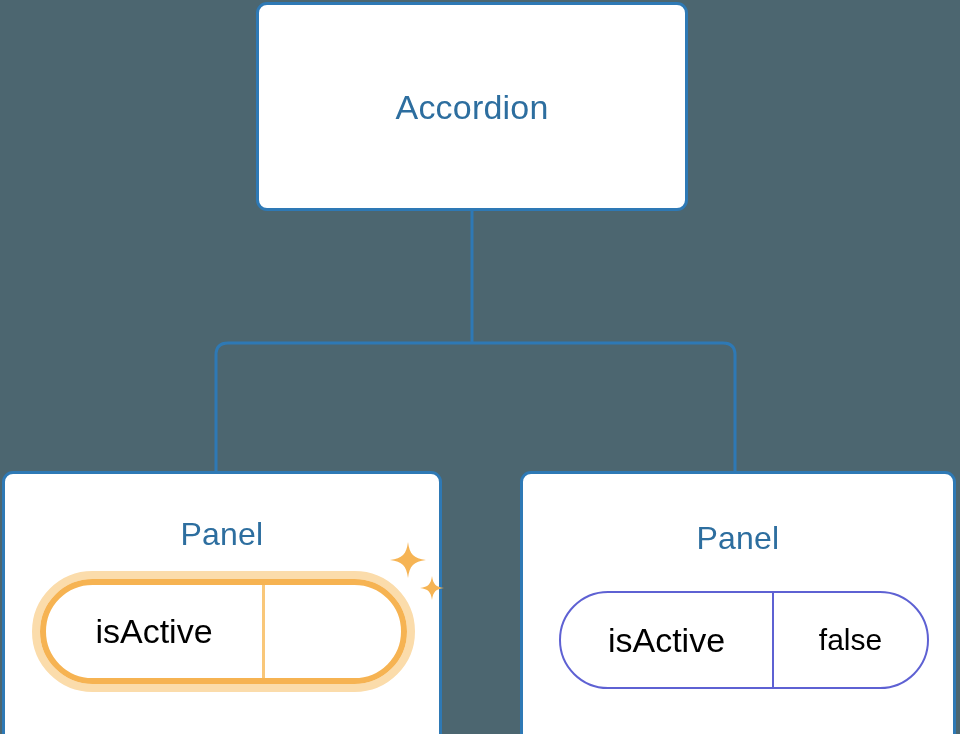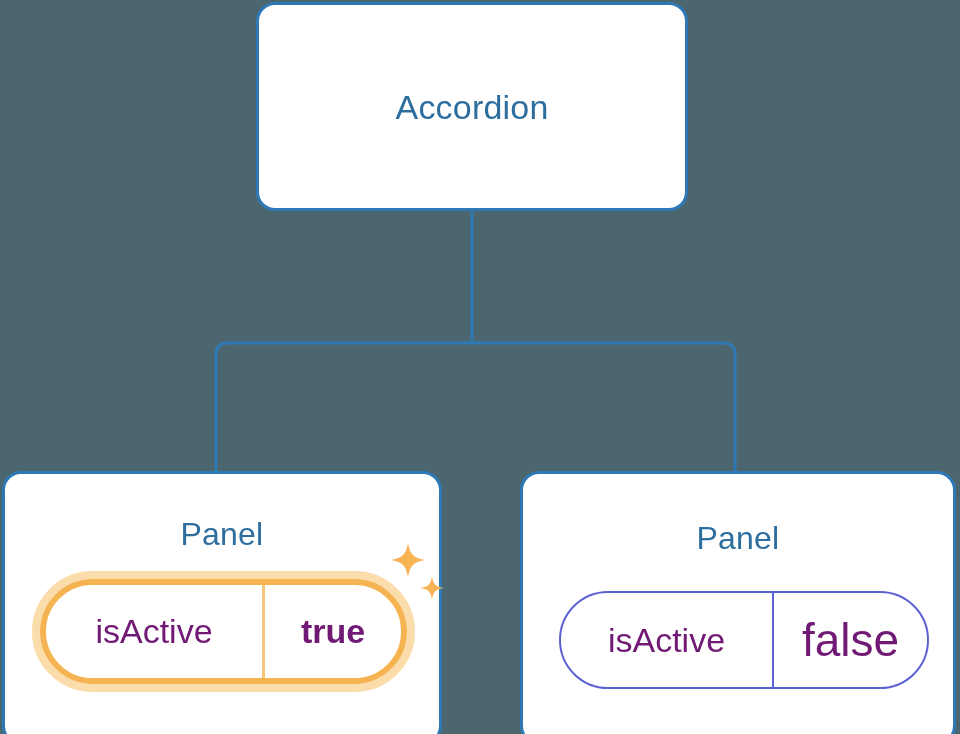--- a/index.html
+++ b/index.html
@@ -30,21 +30,21 @@
     height: 734px;
     z-index: 1;
   }
 
   
   .card {
     position: absolute;
     z-index: 2;
     background: #ffffff;
     border: 3px solid #2e79b5;
-    border-radius: 19px;
+    border-radius: 11px;
     box-sizing: border-box;
   }
 
   .node-title {
     color: #2d6e9f;
     font-size: 34px;
     font-weight: 400;
     text-align: center;
     letter-spacing: 0.2px;
     line-height: 1;
@@ -90,42 +90,42 @@
     position: absolute;
     display: flex;
     align-items: stretch;
     box-sizing: border-box;
     background: #ffffff;
   }
   .pill-key, .pill-val {
     display: flex;
     align-items: center;
     justify-content: center;
-    color: #701a75;
+    color: #000000;
     white-space: nowrap;
     box-sizing: border-box;
   }
 
   
   .pill--plain {
     left: 36px;
     top: 117px;
     width: 370px;
     height: 98px;
     border: 2px solid #5e61d3;
     border-radius: 49px;
   }
   .pill--plain .pill-key {
     width: 213px;
     border-right: 2px solid #5e61d3;
     font-size: 34px;
   }
   .pill--plain .pill-val {
     flex: 1;
-    font-size: 46px;
+    font-size: 30px;
   }
 
   
   .pill-wrap {
     position: absolute;
     left: 27px;
     top: 97px;
     width: 383px;
     height: 121px;
   }
@@ -191,21 +191,20 @@
   </div>
 
   <div class="card panel-card" id="panel-card-left">
 
     <div class="node-title panel-title">Panel</div>
 
     <div class="pill-wrap">
       <div class="pill pill--glow"></div>
       <div class="pill--inner">
         <div class="pill-key">isActive</div>
-        <div class="pill-val">true</div>
       </div>
     </div>
   </div>
 
   <svg class="sparkles" viewBox="0 0 70 70" xmlns="http://www.w3.org/2000/svg" aria-hidden="true">
     <path d="M26 2 C27.6 14.4 31.6 18.4 44 20 C31.6 21.6 27.6 25.6 26 38 C24.4 25.6 20.4 21.6 8 20 C20.4 18.4 24.4 14.4 26 2 Z" fill="#f6b454"></path>
     <path d="M50 36 C51.1 44.2 53.8 46.9 62 48 C53.8 49.1 51.1 51.8 50 60 C48.9 51.8 46.2 49.1 38 48 C46.2 46.9 48.9 44.2 50 36 Z" fill="#f6b454"></path>
   </svg>
 
   <div class="card panel-card" id="panel-card-right">

